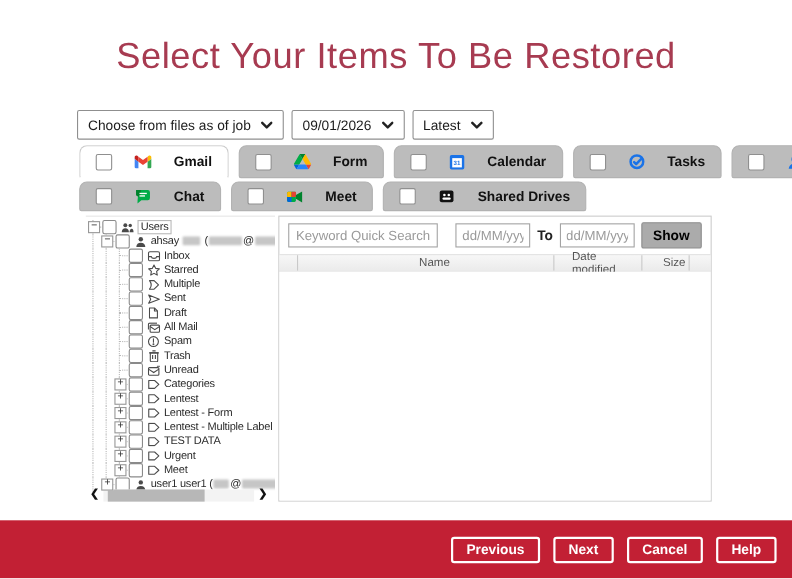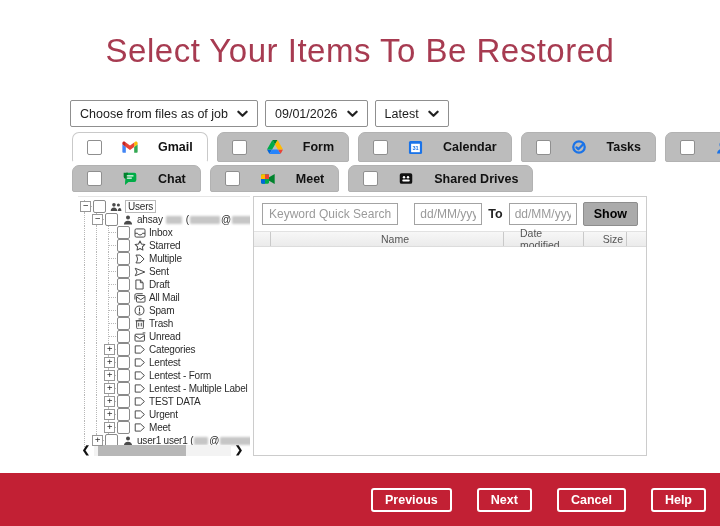--- a/index.html
+++ b/index.html
@@ -76,21 +76,21 @@
   .col{display:flex;align-items:center;justify-content:center;box-sizing:border-box;padding-left:16px;}
   .col + .col{border-left:1px solid #c9c9c9;}
   .col-0{width:15px;}.col-1{flex:1;}.col-2{width:80px;}.col-3{width:43px;}.col-4{width:20px;}
   .tbody{flex:1;background:#fff;}
 
   
   .footer{position:absolute;left:0;bottom:0;width:720px;height:53px;background:#c22034;
           display:flex;align-items:center;justify-content:flex-end;padding-right:14px;box-sizing:border-box;}
   .footer-buttons{display:flex;gap:12px;}
   .fbtn{background:transparent;border:2px solid #fff;border-radius:3px;color:#fff;
-        font-weight:700;font-size:12.5px;padding:3px 12px;font-family:inherit;cursor:pointer;margin-left:13px;}
+        font-weight:700;font-size:12.5px;padding:3px 12px;font-family:inherit;cursor:pointer;}
 </style>
 </head>
 <body>
 
 <div class="screen">
 
   <h1 class="page-title">Select Your Items To Be Restored</h1>
 
   <div class="filters" id="filters">
       <div class="select">

